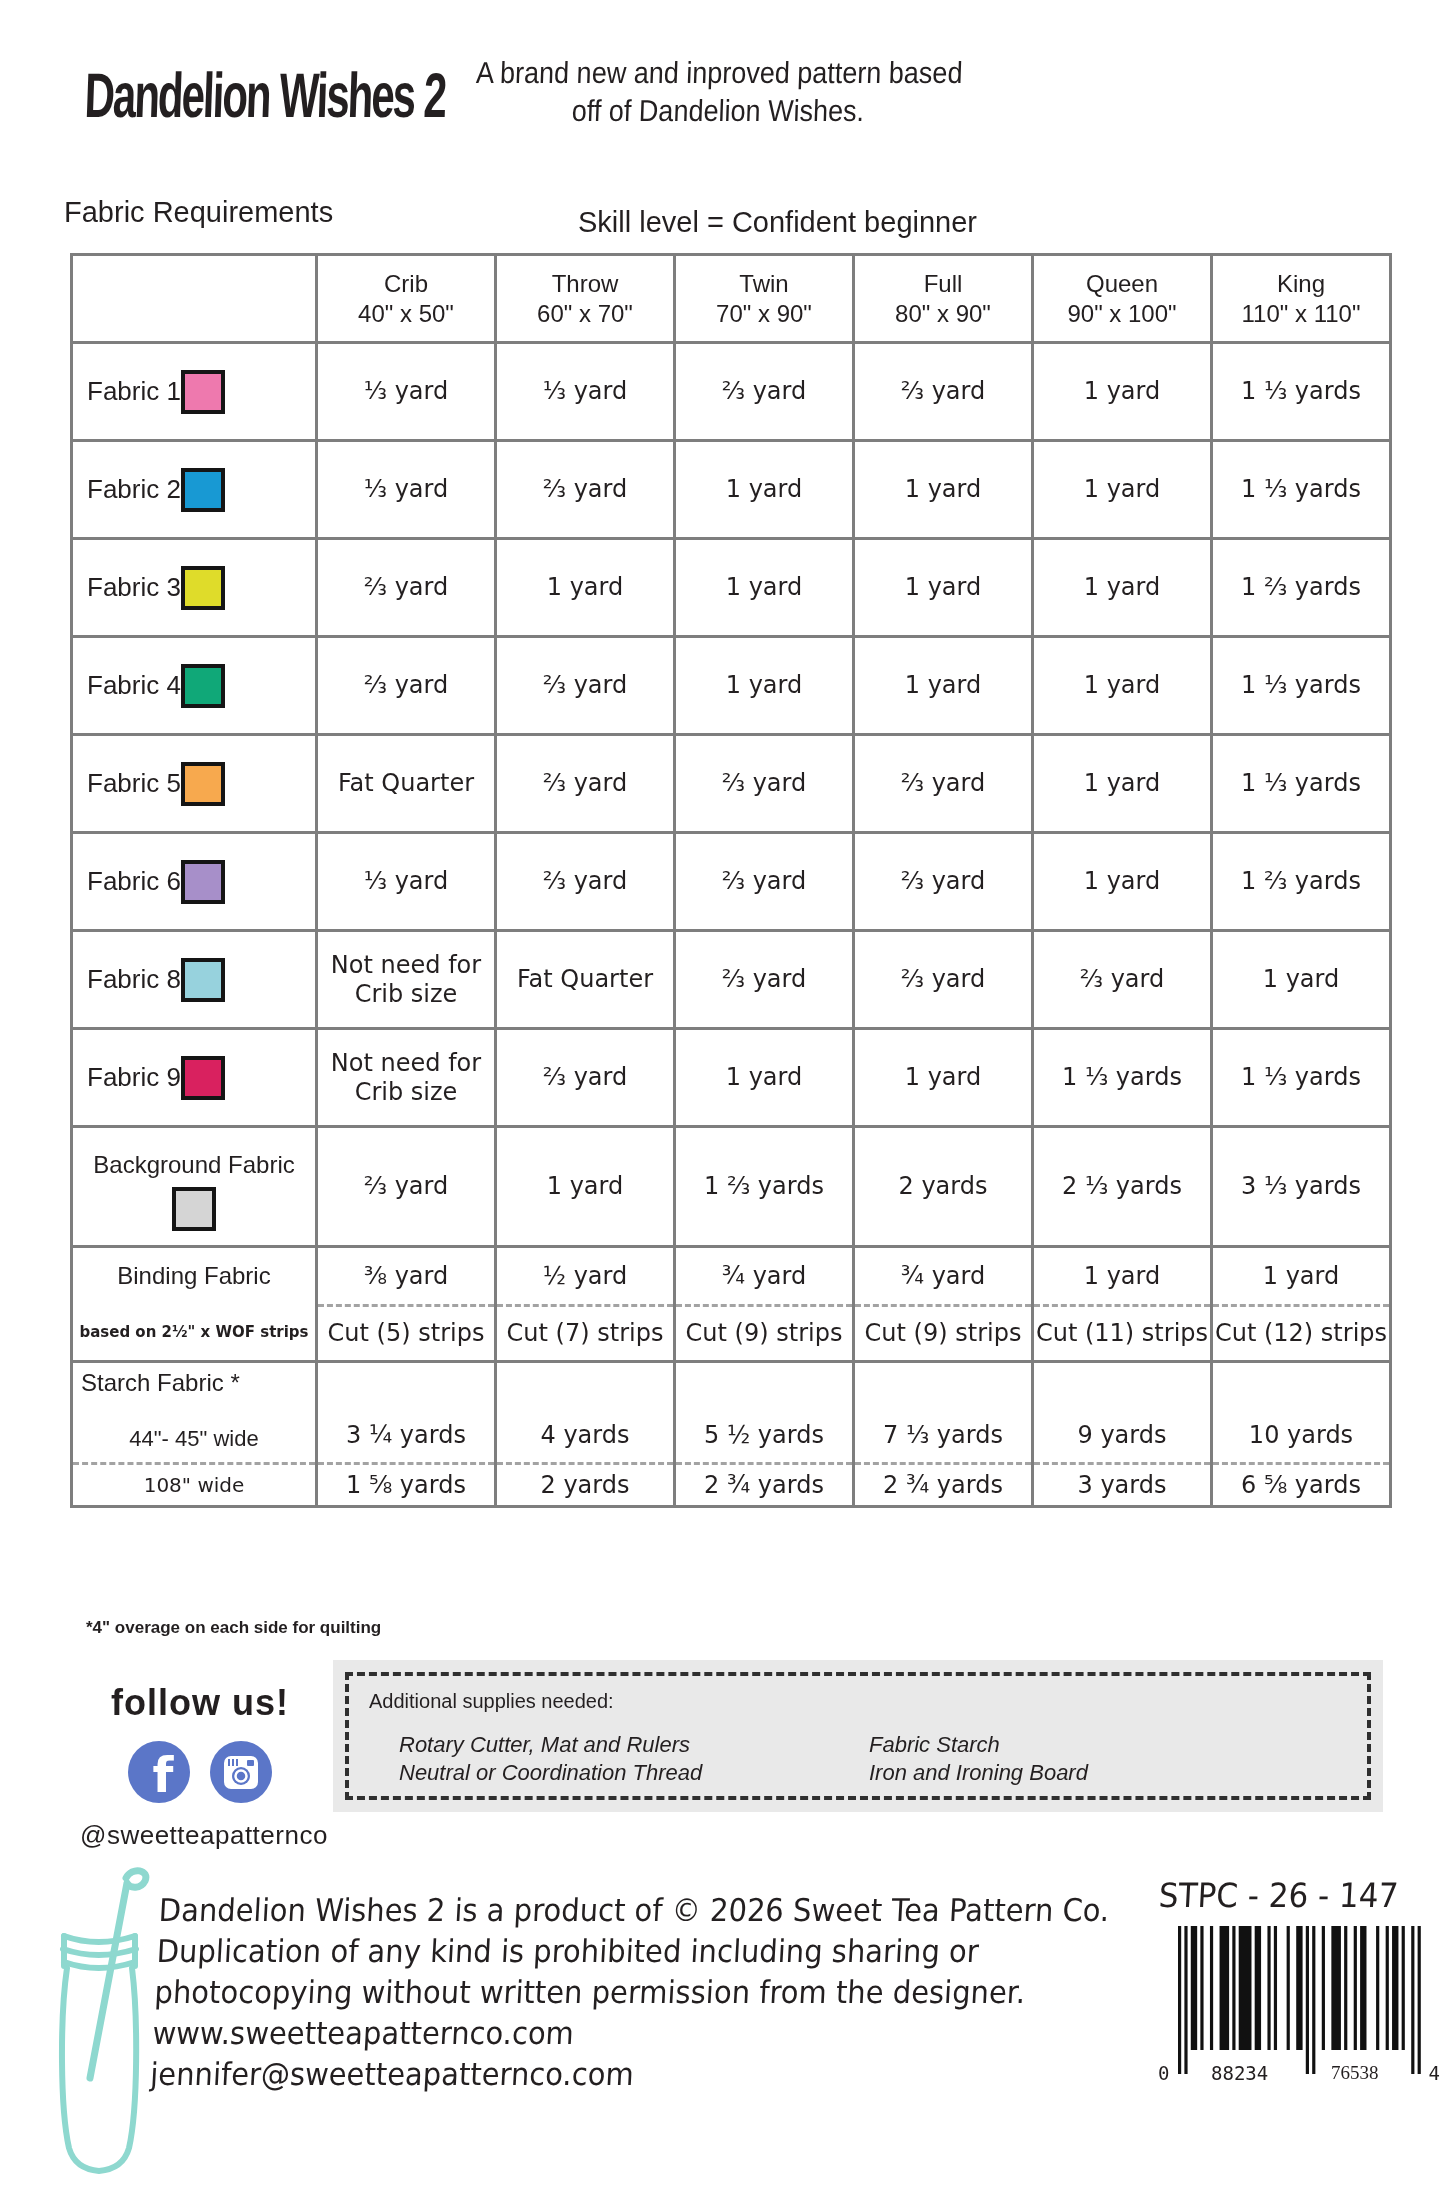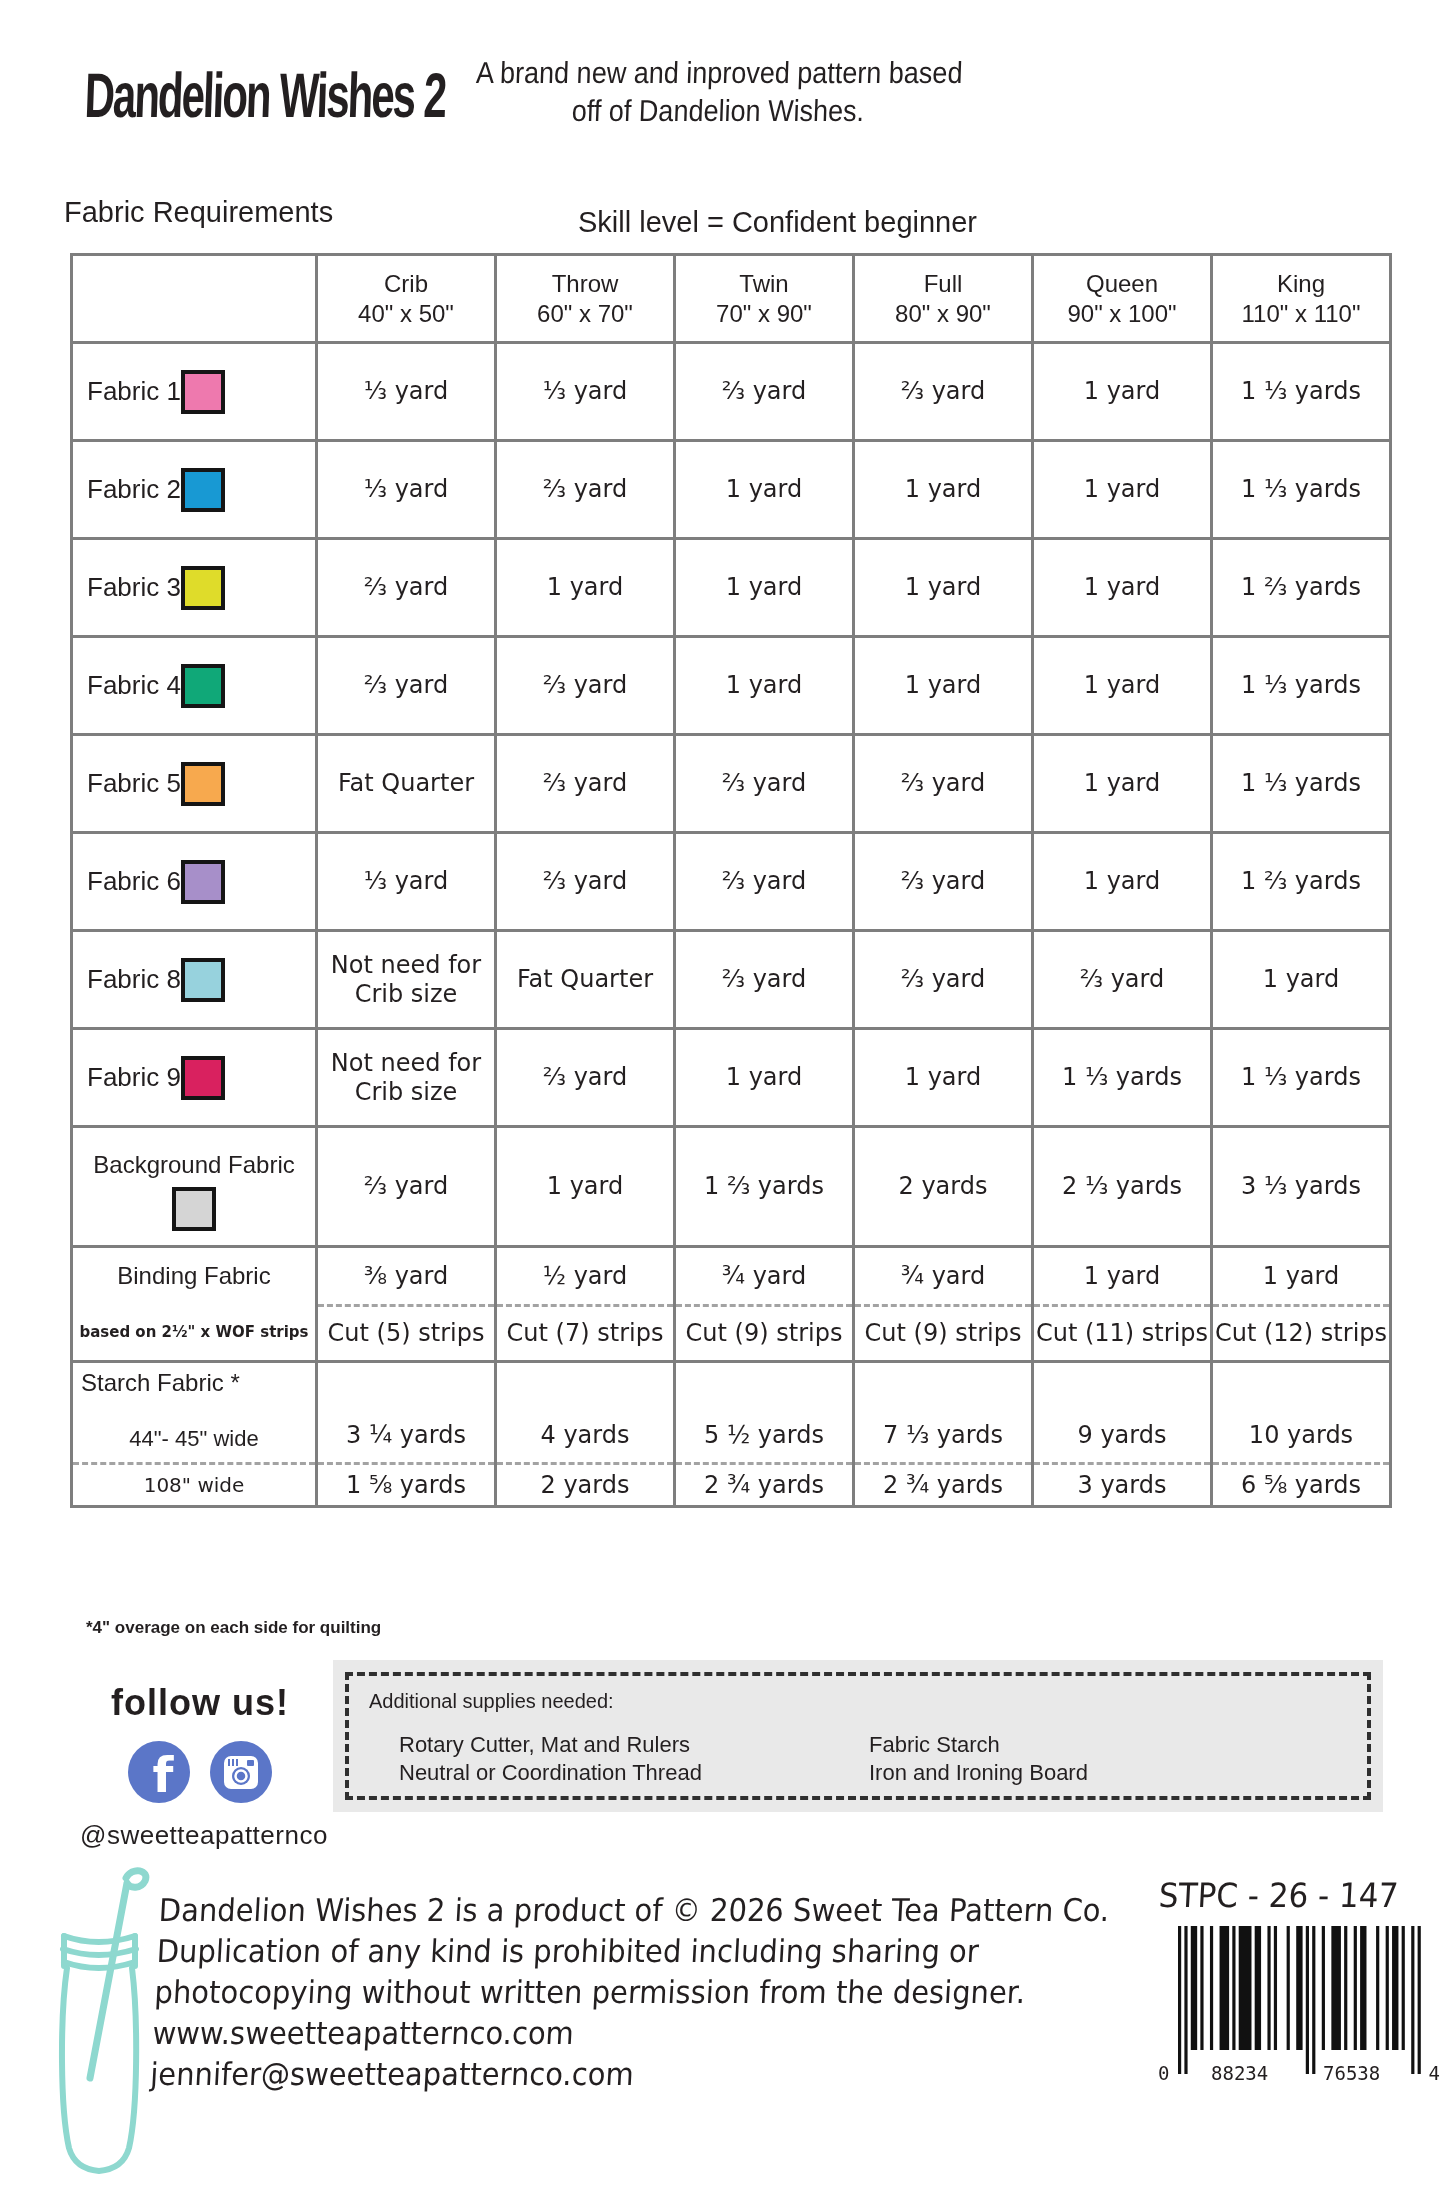--- a/index.html
+++ b/index.html
@@ -70,34 +70,34 @@
   
   .supplies-outer{
     position:absolute;left:333px;top:1660px;width:1050px;height:152px;background:#e9e9e9;
     box-sizing:border-box;padding:12px;
   }
   .supplies-inner{border:4px dashed #2f2f2f;height:100%;box-sizing:border-box;padding:8px 20px 0;}
   .supplies-title{text-align:left;font-size:20px;margin-top:6px;}
   .supplies-cols{display:flex;margin-top:18px;}
   .supplies-col-left{width:470px;padding-left:30px;}
   .supplies-col-right{flex:1;}
-  .supply-item{font-size:22px;line-height:28px;}
+  .supply-item{font-size:22px;line-height:28px;font-style:italic;}
 
   
   .hand{transform:skewX(-3deg) scaleY(1.08);transform-origin:left top;}
   .jar{position:absolute;left:42px;top:1866px;}
   .jar path{stroke:var(--jar,#8ed8cf);fill:none;}
   .copyright{position:absolute;left:160px;top:1890px;font-size:29px;line-height:38px;font-family:"DejaVu Sans",sans-serif;}
   .product-sku{position:absolute;left:1160px;top:1876px;font-size:31px;font-family:"DejaVu Sans",sans-serif;white-space:nowrap;}
   .barcode{position:absolute;left:1158px;top:1926px;width:282px;height:158px;}
   .barcode svg{position:absolute;left:20px;top:0;}
   .bdigit{position:absolute;bottom:0;font-family:"DejaVu Sans Mono",monospace;font-size:19px;background:#fff;}
   .bd-0{left:0;}
   .bd-1{left:48px;padding:0 5px;}
-  .bd-2{left:160px;padding:0 5px;}
+  .bd-2{left:168px;padding:0 5px;font-family:Liberation Serif, serif;}
   .bd-3{right:0;}
 </style>
 </head>
 <body>
 
 <div class="page-title">Dandelion Wishes 2</div>
 <div class="tagline">
   <span>A brand new and inproved pattern based</span><br>
   <span>off of Dandelion Wishes.</span>
 </div>

